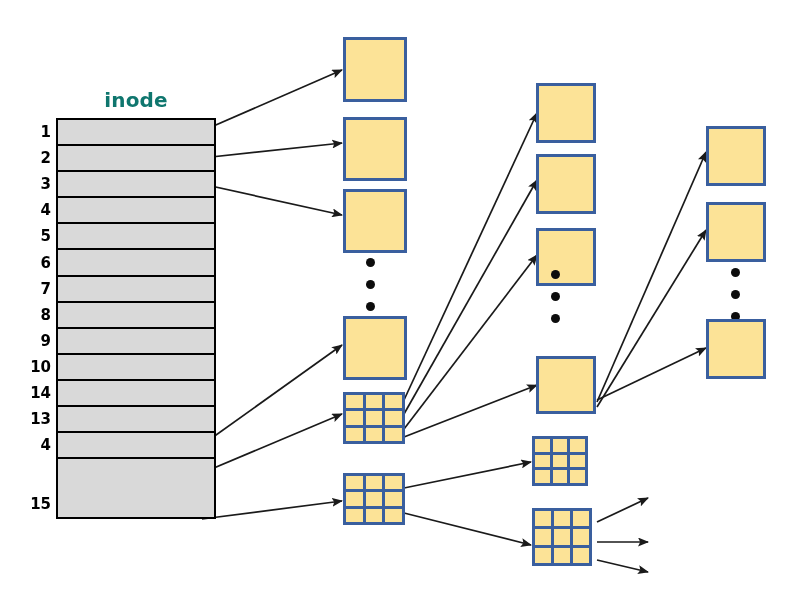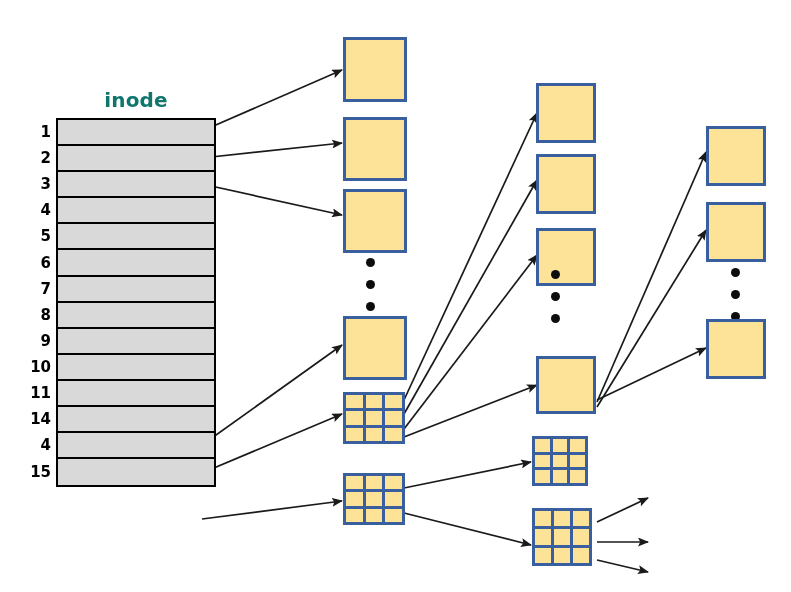--- a/index.html
+++ b/index.html
@@ -32,21 +32,21 @@
     box-sizing:border-box;
     background:#d9d9d9;
   }
   .inode-row{
     height:26.1px;
     box-sizing:border-box;
     border-bottom:2px solid #000;
     background:#d9d9d9;
     position:relative;
   }
-  .inode-row:last-child{border-bottom:none;}
+  .inode-row:last-child{border-bottom:none;margin-top:32px;}
   .row-label{
     position:absolute;
     right:100%;
     width:34px;
     margin-right:7px;
     top:50%; transform:translateY(-50%);
     text-align:right;
     font-size:15px; font-weight:bold; color:#000;
     line-height:1;
   }
@@ -149,24 +149,24 @@
     <div class="inode-row">
         <span class="row-label">8</span>
       </div>
     <div class="inode-row">
         <span class="row-label">9</span>
       </div>
     <div class="inode-row">
         <span class="row-label">10</span>
       </div>
     <div class="inode-row">
-        <span class="row-label">11</span>
-      </div>
-    <div class="inode-row">
         <span class="row-label">14</span>
+      </div>
+    <div class="inode-row">
+        <span class="row-label">13</span>
       </div>
     <div class="inode-row">
         <span class="row-label">4</span>
       </div>
     <div class="inode-row">
         <span class="row-label">15</span>
       </div>
   </div>
 
   <div class="blk" style="left:343px;top:37px;width:64px;height:65px;"></div>

